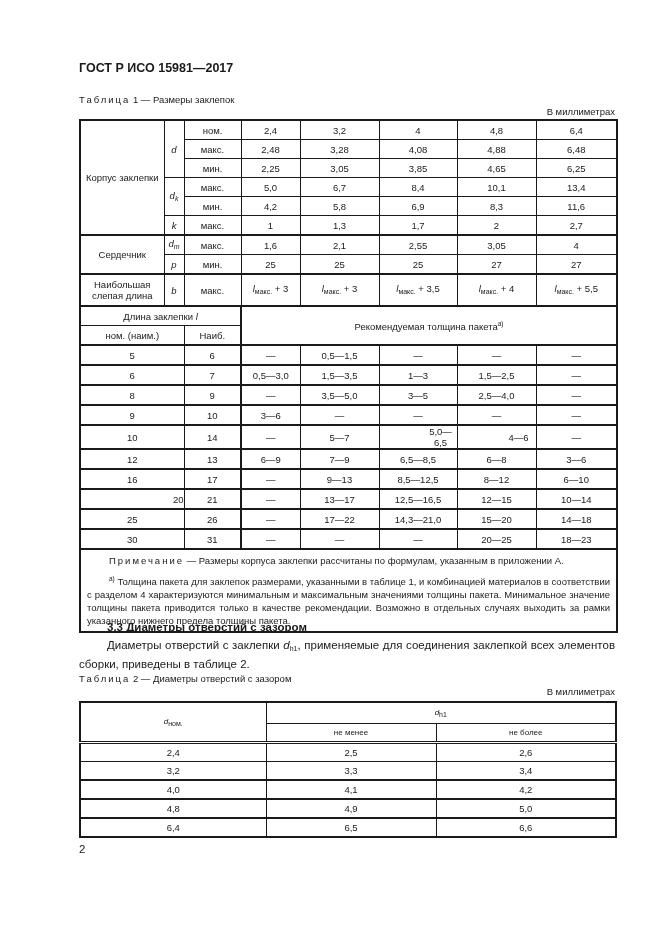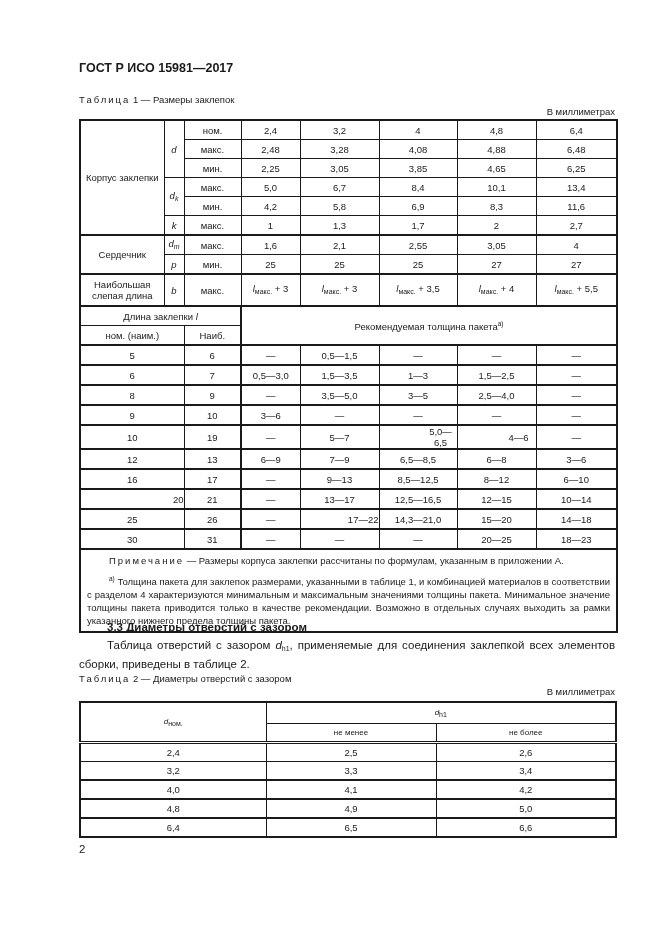--- a/index.html
+++ b/index.html
@@ -182,21 +182,21 @@
         <td colspan="2" style="border-bottom: 2px solid rgb(26, 26, 26);">9</td>
         <td style="border-bottom: 2px solid rgb(26, 26, 26);">10</td>
         <td style="border-left: 2px solid rgb(26, 26, 26); border-bottom: 2px solid rgb(26, 26, 26);">3—6</td>
         <td style="border-bottom: 2px solid rgb(26, 26, 26);">—</td>
         <td style="border-bottom: 2px solid rgb(26, 26, 26);">—</td>
         <td style="border-bottom: 2px solid rgb(26, 26, 26);">—</td>
         <td style="border-bottom: 2px solid rgb(26, 26, 26);">—</td>
       </tr>
       <tr>
         <td colspan="2" style="border-bottom: 2px solid rgb(26, 26, 26);">10</td>
-        <td style="border-bottom: 2px solid rgb(26, 26, 26);">19</td>
+        <td style="border-bottom: 2px solid rgb(26, 26, 26);">14</td>
         <td style="border-left: 2px solid rgb(26, 26, 26); border-bottom: 2px solid rgb(26, 26, 26);">—</td>
         <td style="border-bottom: 2px solid rgb(26, 26, 26);">5—7</td>
         <td style="border-bottom: 2px solid rgb(26, 26, 26); padding-left: 45px;">5,0—6,5</td>
         <td style="border-bottom: 2px solid rgb(26, 26, 26); padding-left: 44px;">4—6</td>
         <td style="border-bottom: 2px solid rgb(26, 26, 26);">—</td>
       </tr>
       <tr>
         <td colspan="2" style="border-bottom: 2px solid rgb(26, 26, 26);">12</td>
         <td style="border-bottom: 2px solid rgb(26, 26, 26);">13</td>
         <td style="border-left: 2px solid rgb(26, 26, 26); border-bottom: 2px solid rgb(26, 26, 26);">6—9</td>
@@ -220,21 +220,21 @@
         <td style="border-left: 2px solid rgb(26, 26, 26); border-bottom: 2px solid rgb(26, 26, 26);">—</td>
         <td style="border-bottom: 2px solid rgb(26, 26, 26);">13—17</td>
         <td style="border-bottom: 2px solid rgb(26, 26, 26);">12,5—16,5</td>
         <td style="border-bottom: 2px solid rgb(26, 26, 26);">12—15</td>
         <td style="border-bottom: 2px solid rgb(26, 26, 26);">10—14</td>
       </tr>
       <tr>
         <td colspan="2" style="border-bottom: 2px solid rgb(26, 26, 26);">25</td>
         <td style="border-bottom: 2px solid rgb(26, 26, 26);">26</td>
         <td style="border-left: 2px solid rgb(26, 26, 26); border-bottom: 2px solid rgb(26, 26, 26);">—</td>
-        <td style="border-bottom: 2px solid rgb(26, 26, 26); text-align: right;">17—22</td>
+        <td style="border-bottom: 2px solid rgb(26, 26, 26);">17—22</td>
         <td style="border-bottom: 2px solid rgb(26, 26, 26);">14,3—21,0</td>
         <td style="border-bottom: 2px solid rgb(26, 26, 26);">15—20</td>
         <td style="border-bottom: 2px solid rgb(26, 26, 26);">14—18</td>
       </tr>
       <tr class="">
         <td colspan="2" style="border-bottom: 2px solid rgb(26, 26, 26);">30</td>
         <td style="border-bottom: 2px solid rgb(26, 26, 26);">31</td>
         <td style="border-left: 2px solid rgb(26, 26, 26); border-bottom: 2px solid rgb(26, 26, 26);">—</td>
         <td style="border-bottom: 2px solid rgb(26, 26, 26);">—</td>
         <td style="border-bottom: 2px solid rgb(26, 26, 26);">—</td>
@@ -247,21 +247,21 @@
       <td colspan="8" class="note" style="border-top:2px solid #1a1a1a;">
         <p class="ind" style="margin-bottom:5px;"><span class="spaced">Примечание</span><span> — Размеры корпуса заклепки рассчитаны по формулам, указанным в приложении А.</span></p>
         <p class="ind" style="text-align:justify;"><sup>а)</sup><span> Толщина пакета для заклепок размерами, указанными в таблице 1, и комбинацией материалов в соответствии с разделом 4 характеризуются минимальным и максимальным значениями толщины пакета. Минимальное значение толщины пакета приводится только в качестве рекомендации. Возможно в отдельных случаях выходить за рамки указанного нижнего предела толщины пакета.</span></p>
       </td>
     </tr>
   </tbody>
 </table>
 
 <div class="abs sec">3.3 Диаметры отверстий с зазором</div>
 <div class="abs para">
-  <span style="padding-left:28px;">Таблица отверстий с зазором </span><span class="it">d</span><sub>h1</sub><span>, применяемые для соединения заклепкой всех элементов сборки, приведены в таблице 2.</span>
+  <span style="padding-left:28px;">Диаметры отверстий с заклепки </span><span class="it">d</span><sub>h1</sub><span>, применяемые для соединения заклепкой всех элементов сборки, приведены в таблице 2.</span>
 </div>
 
 <div class="abs cap" style="left:79px;top:673px;">
   <span class="spaced">Таблица</span><span> 2 — Диаметры отверстий с зазором</span>
 </div>
 <div class="abs units" style="left:415px;top:686px;width:200px;">В миллиметрах</div>
 
 <table class="abs t2">
   <colgroup>
       <col style="width:186px">

